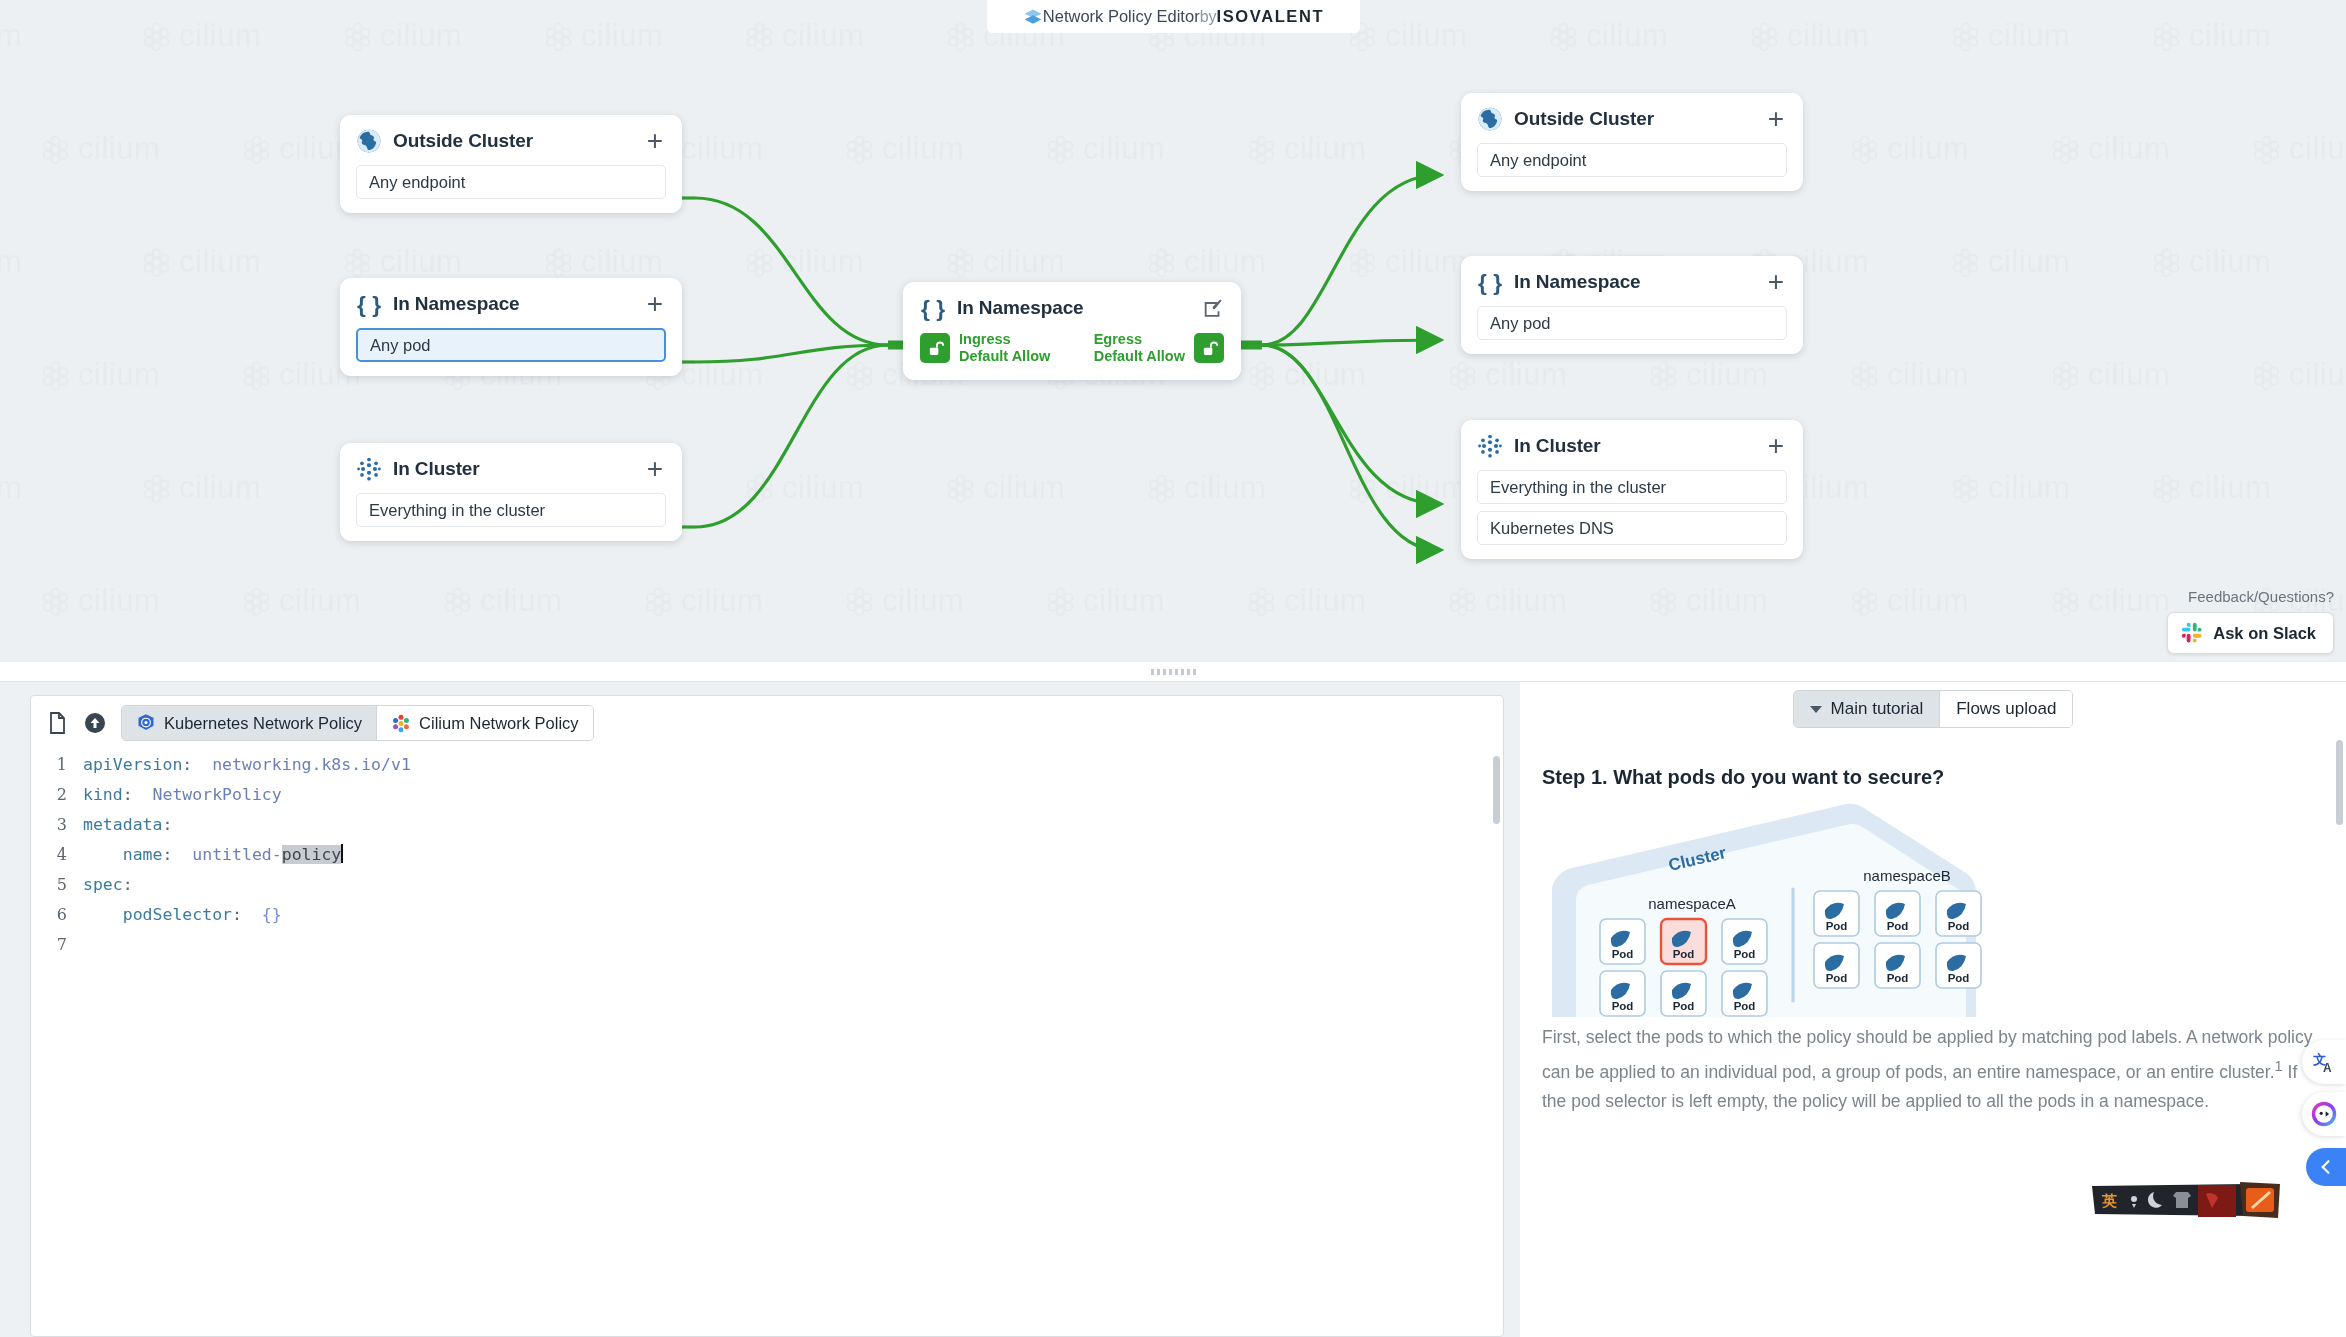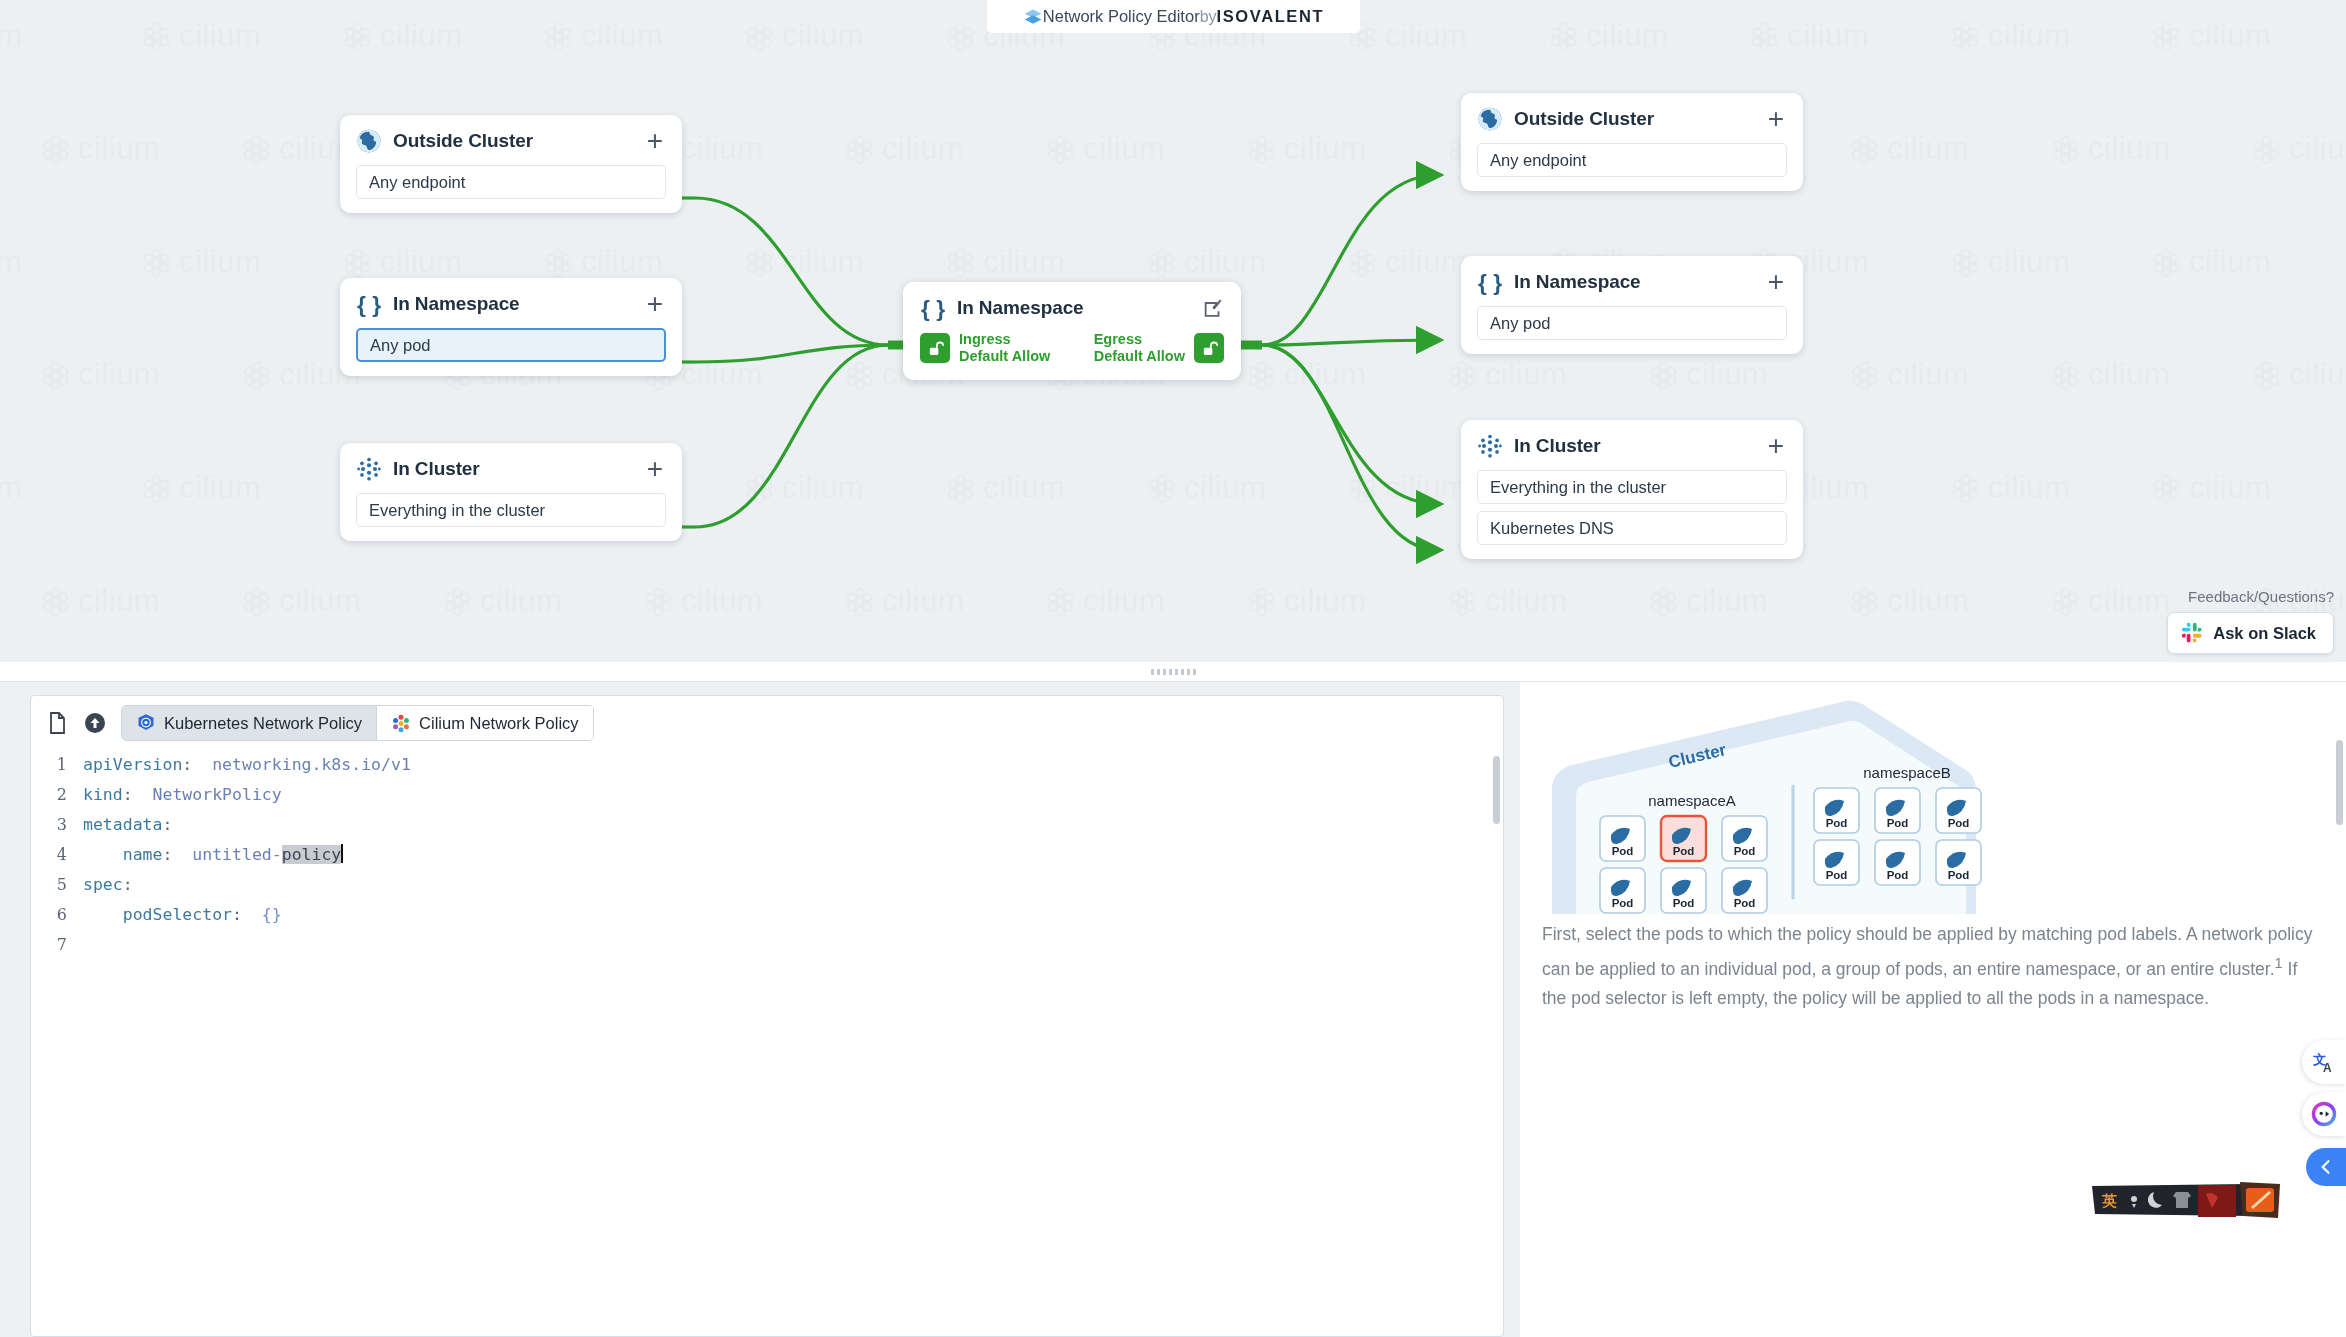--- a/index.html
+++ b/index.html
@@ -1465,21 +1465,33 @@
         </div>
         <div class="code-line">
           <span class="ln">7</span>
           <span class="ctext"></span>
         </div>
       </div>
     <div class="ed-scroll"></div>
   </div>
 
   <div class="tut-pane" style="left:0;top:0;position:absolute;left:1520px;top:0;">
+    <div class="tut-head">
+      <div class="tut-tabs">
+        <div class="tut-tab active">
+          <span class="caret-dn"></span>
+          <span>Main tutorial</span>
+        </div>
+        <div class="tut-tab">
+          <span>Flows upload</span>
+        </div>
+      </div>
+    </div>
     <div class="tut-body">
+      <div class="tut-h2">Step 1. What pods do you want to secure?</div>
 
       <div class="diagram">
         <svg viewBox="0 0 500 218" width="500" height="218">
           <path d="M10 218 L10 92 Q10 78 26 70 L300 6 Q313 2 325 11 L424 74 Q434 81 434 93 L434 218 Z" fill="#dce9f5"></path>
           <path d="M34 218 L34 100 Q34 90 46 86 L304 26 Q314 23 322 29 L416 90 Q424 96 424 105 L424 218 Z" fill="#f5fafd"></path>
           <text x="128" y="72" font-size="17" font-weight="700" fill="#2b6ca3" font-family="Liberation Sans, sans-serif" transform="rotate(-13,128,72)">Cluster</text>
           <line x1="251" y1="90" x2="251" y2="202" stroke="#bcd6e8" stroke-width="3.2" stroke-linecap="round"></line>
           <text x="150" y="110" font-size="15" fill="#1b2733" text-anchor="middle" font-family="Liberation Sans, sans-serif">namespaceA</text>
           <text x="365" y="82" font-size="15" fill="#1b2733" text-anchor="middle" font-family="Liberation Sans, sans-serif">namespaceB</text>
           <g id="podsHost">

